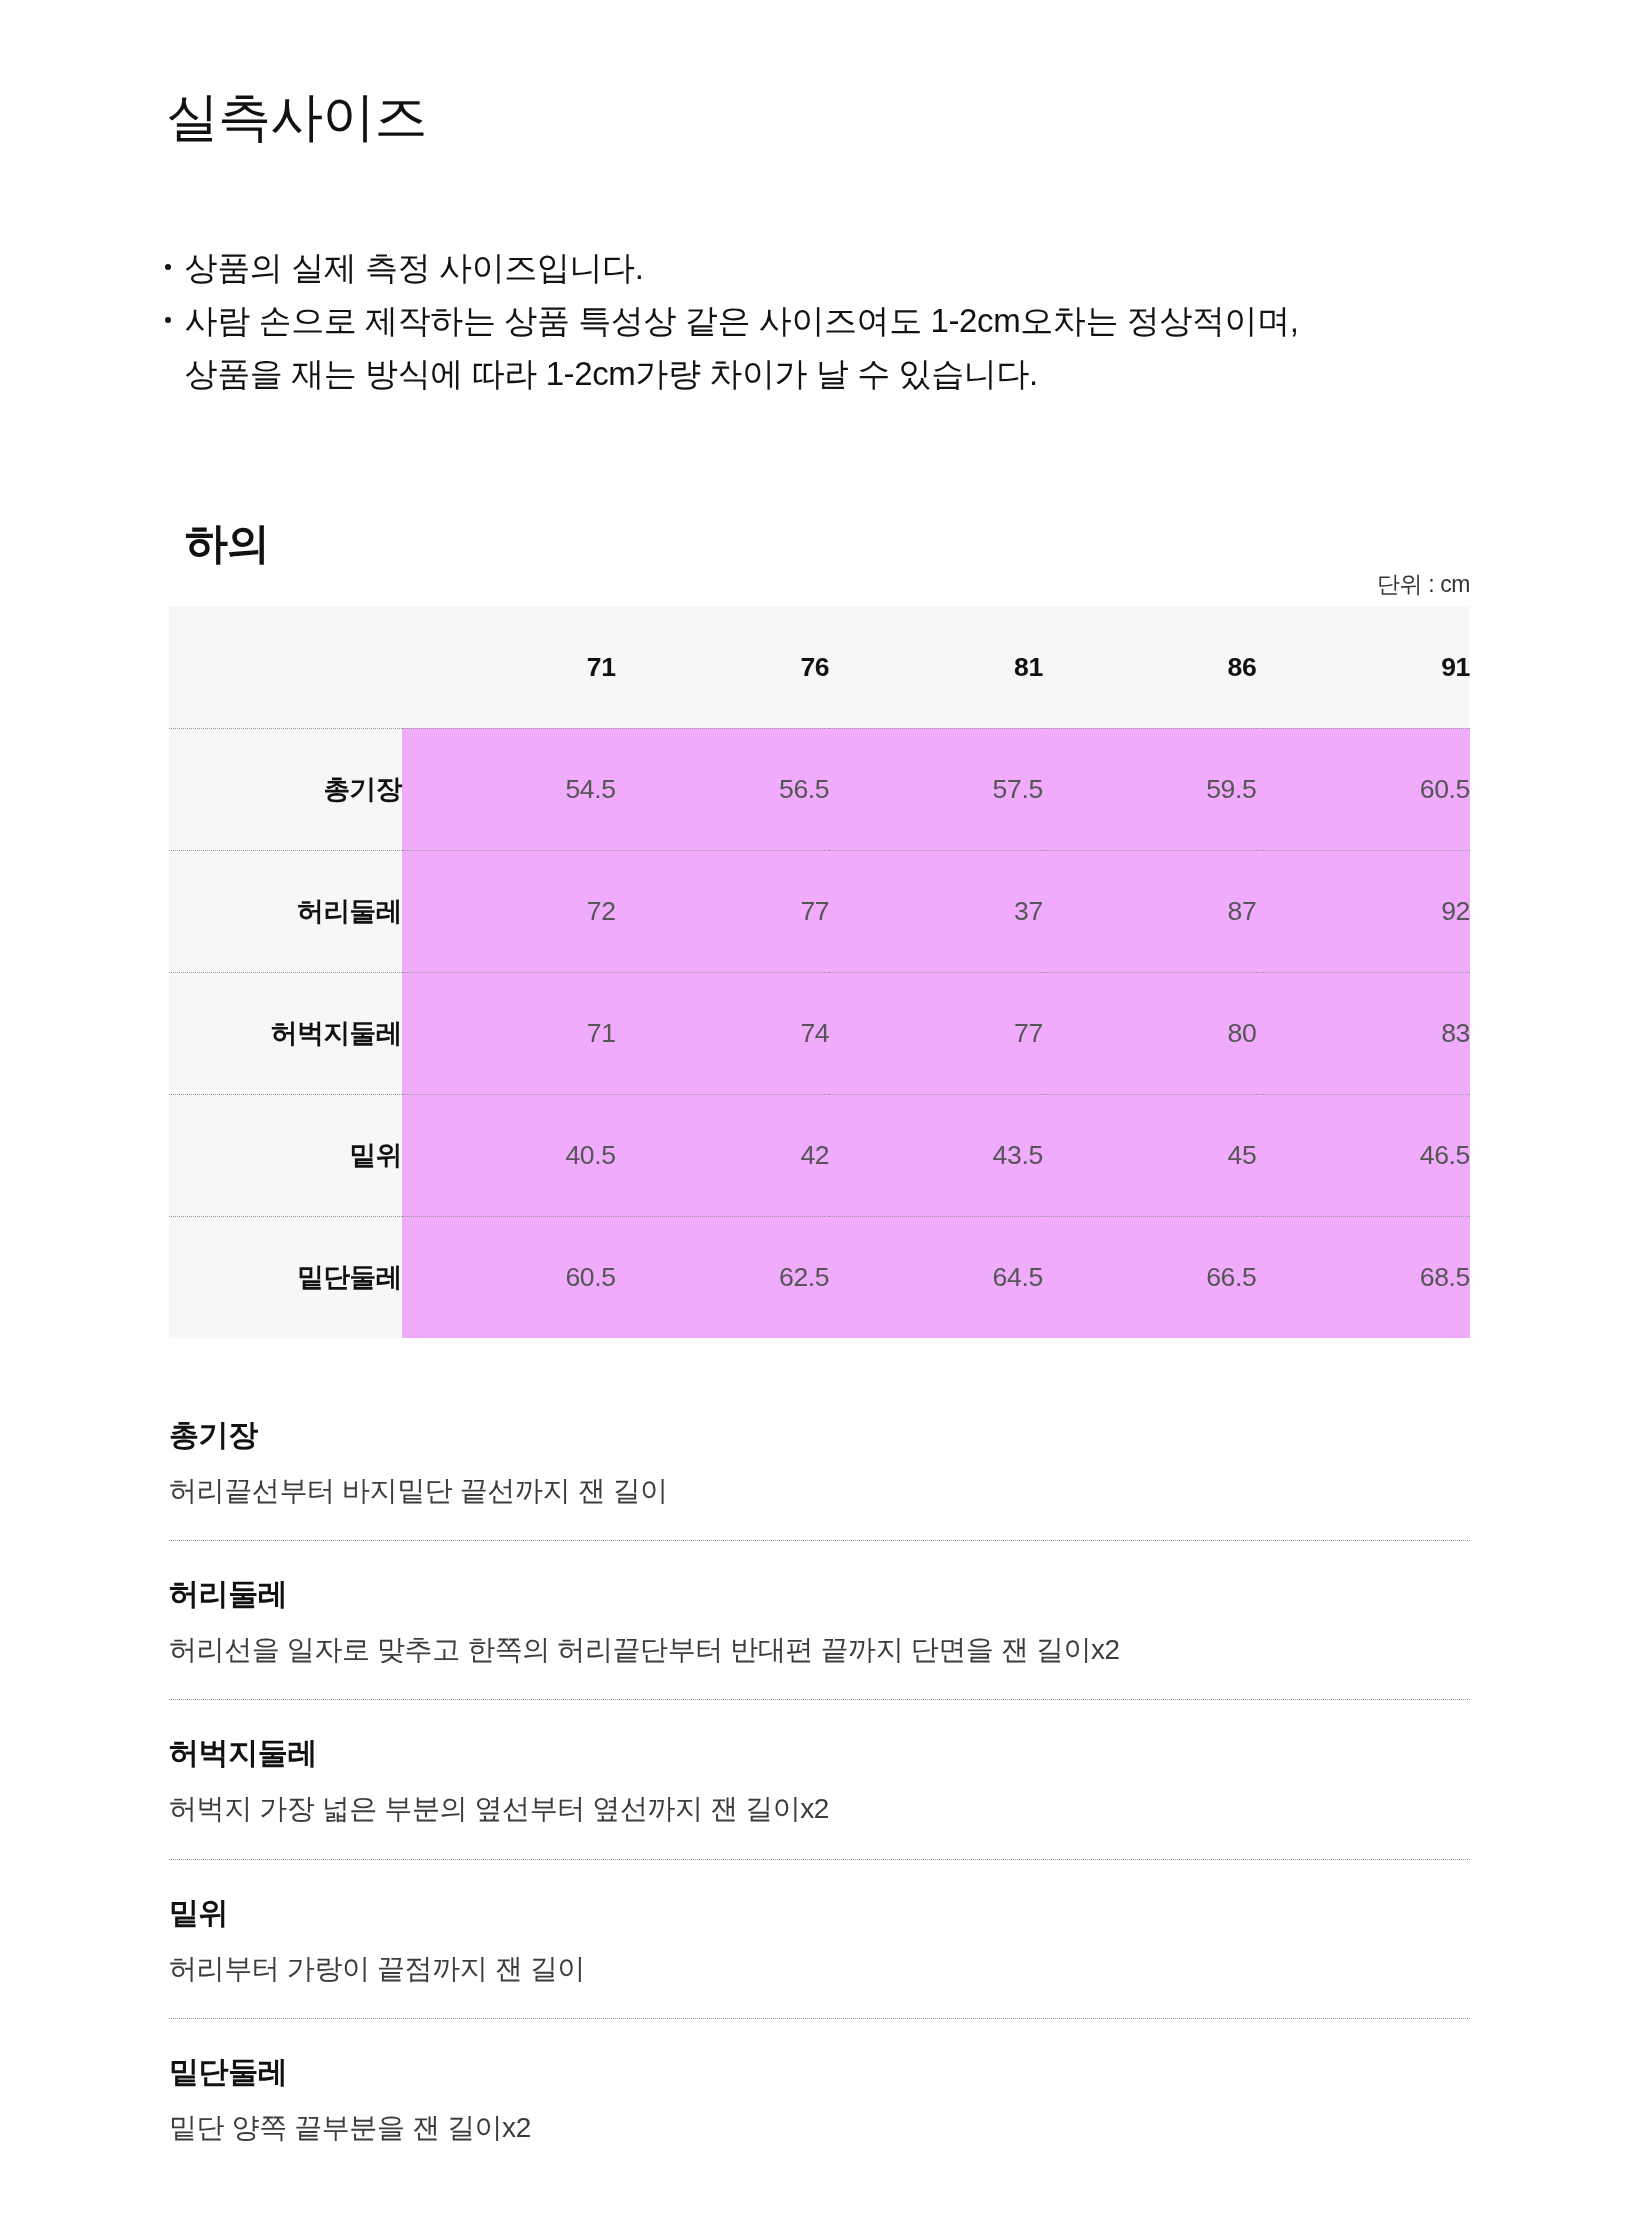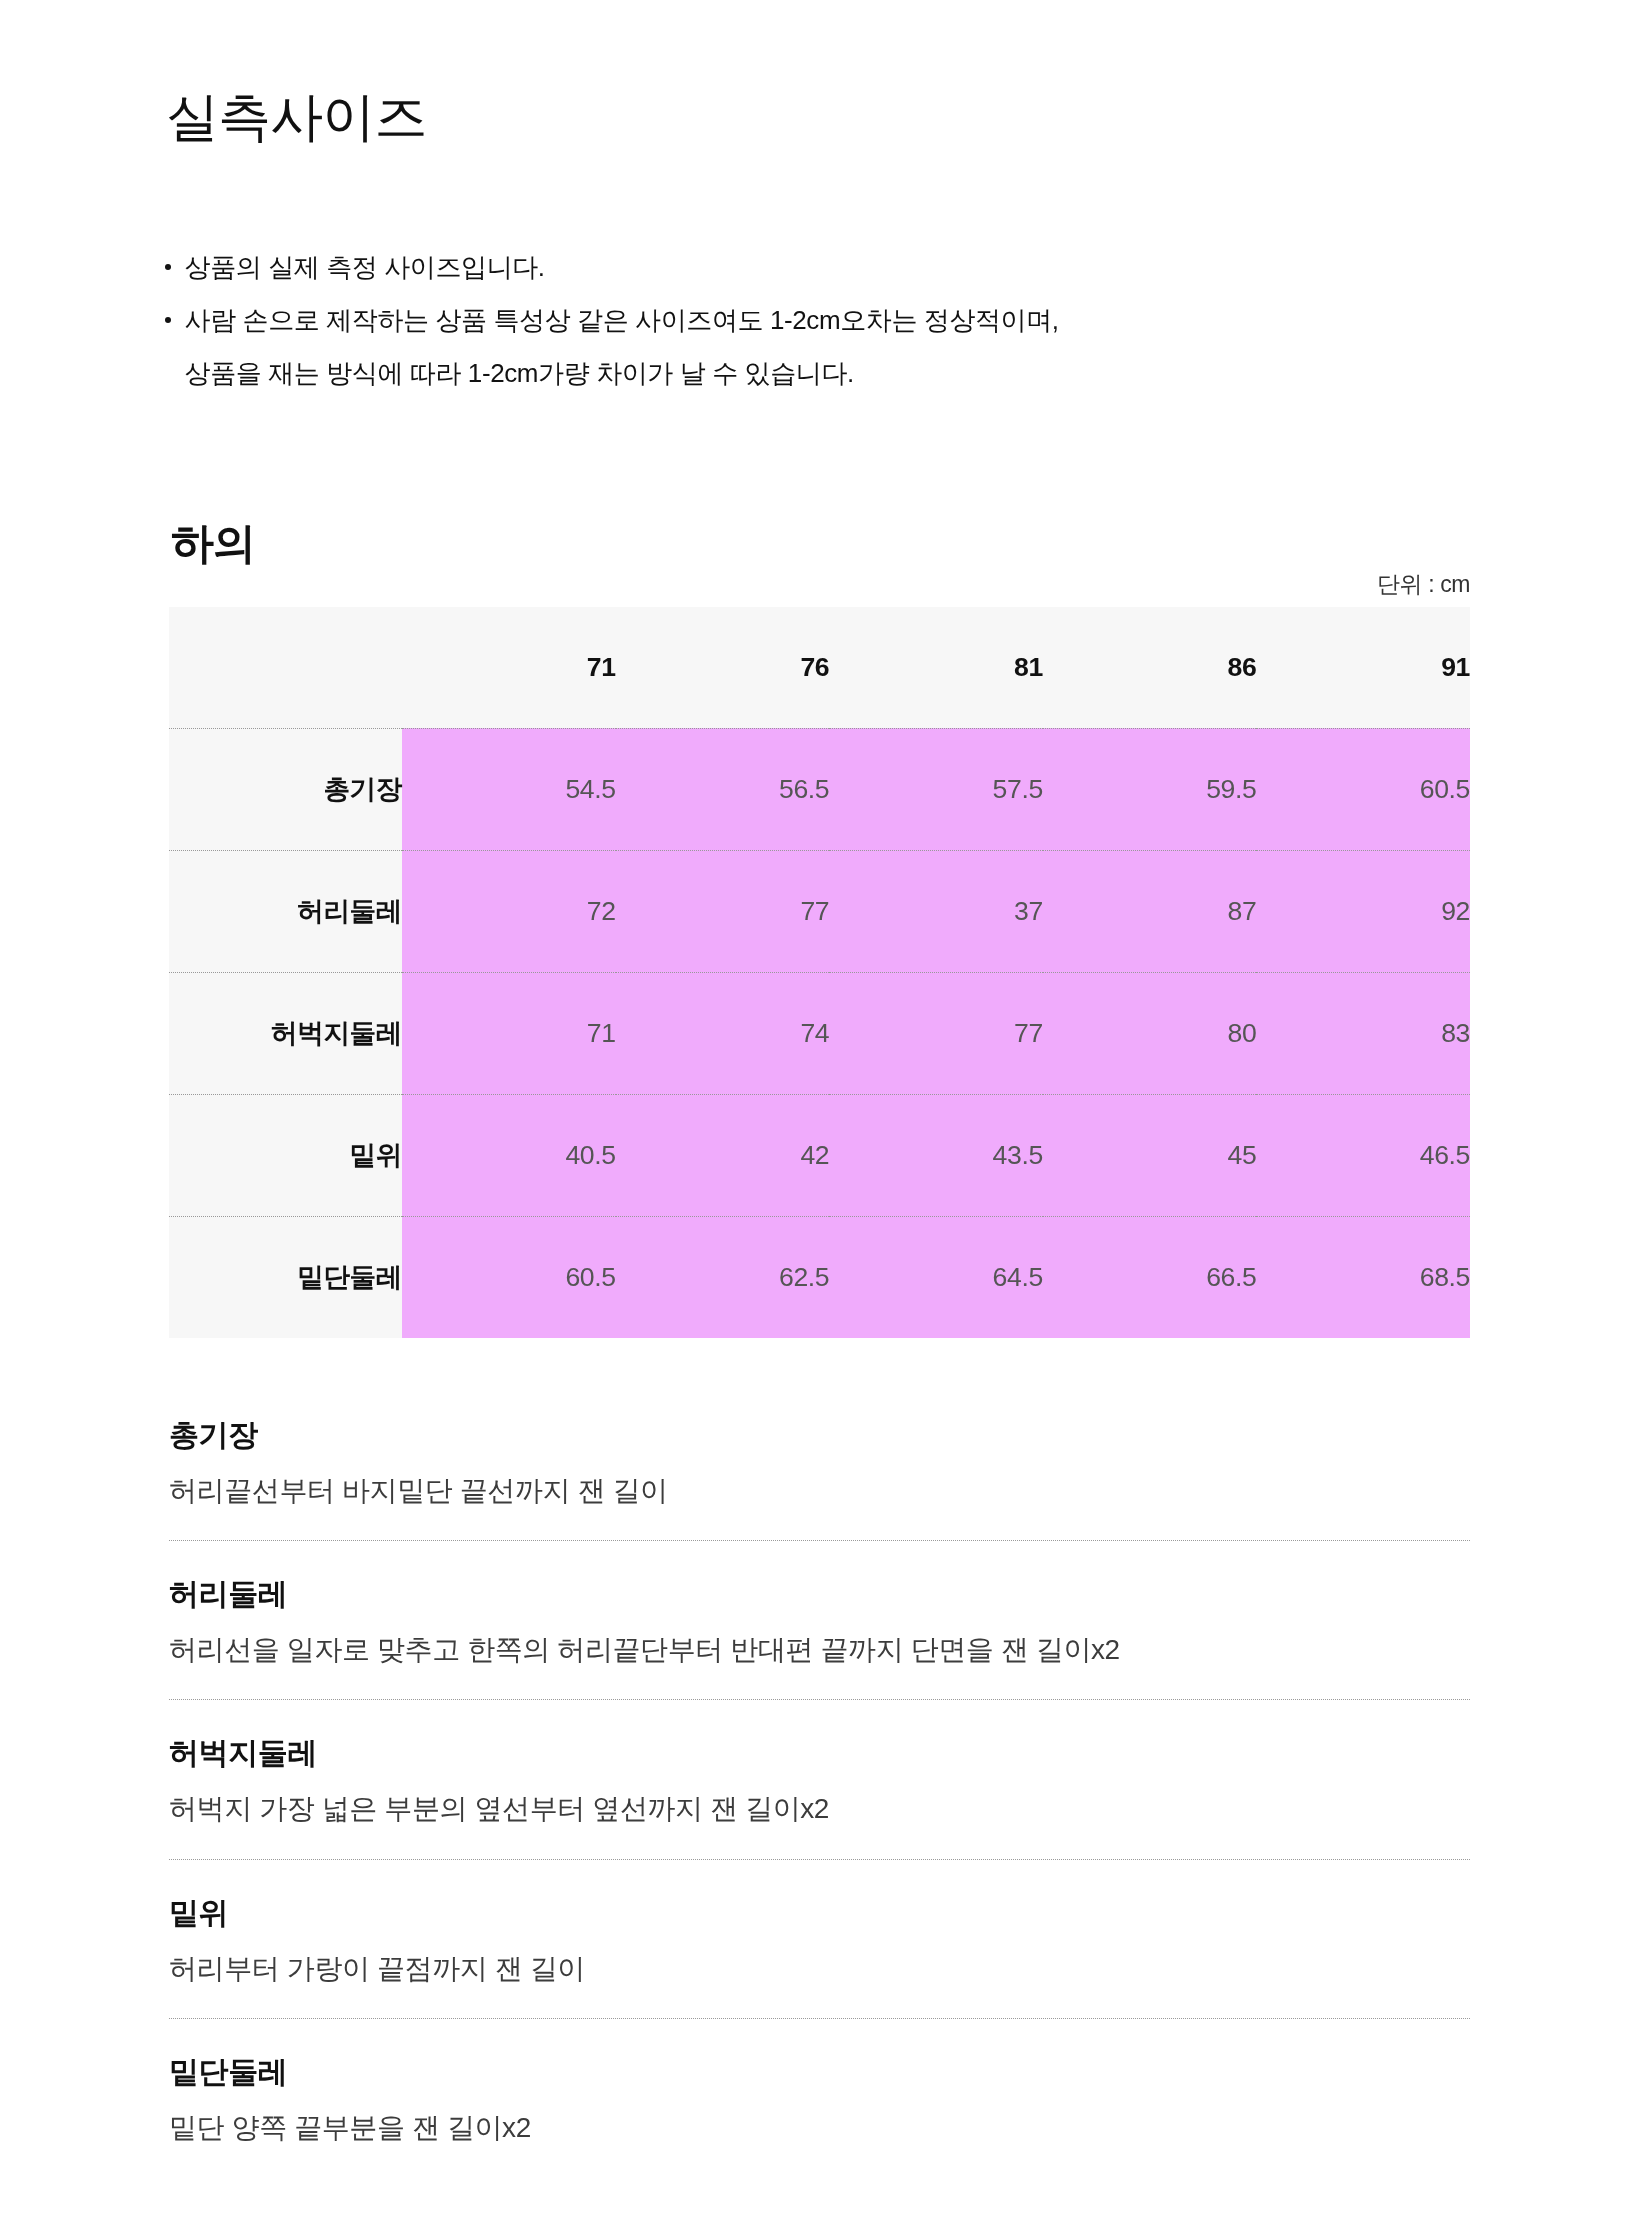--- a/index.html
+++ b/index.html
@@ -25,37 +25,37 @@
     font-weight: 400;
     line-height: 1.05;
     letter-spacing: -0.9px;
     color: #111;
   }
   
   .notes {
     list-style: none;
     margin: 96px 0 0 6.9px;
     padding: 0;
-    font-size: 26px;
+    font-size: 33px;
     line-height: 53px;
     color: #121212;
     letter-spacing: -0.4px;
   }
   .note-item { display: flex; align-items: flex-start; }
   .bullet-dot {
     flex: 0 0 auto;
     width: 6px; height: 6px;
     margin: 23px 13.7px 0 0;
     border-radius: 50%;
     background: #121212;
   }
   
   .section-block { margin-left: 11px; }
   .section-title {
-    margin: 120px 0 0 2px;
+    margin: 120px 0 0 16px;
     font-size: 43px;
     font-weight: 700;
     line-height: 1.1;
     letter-spacing: -0.9px;
     color: #111;
   }
   .unit-row {
     width: 1301px;
     text-align: right;
     font-size: 23px;

